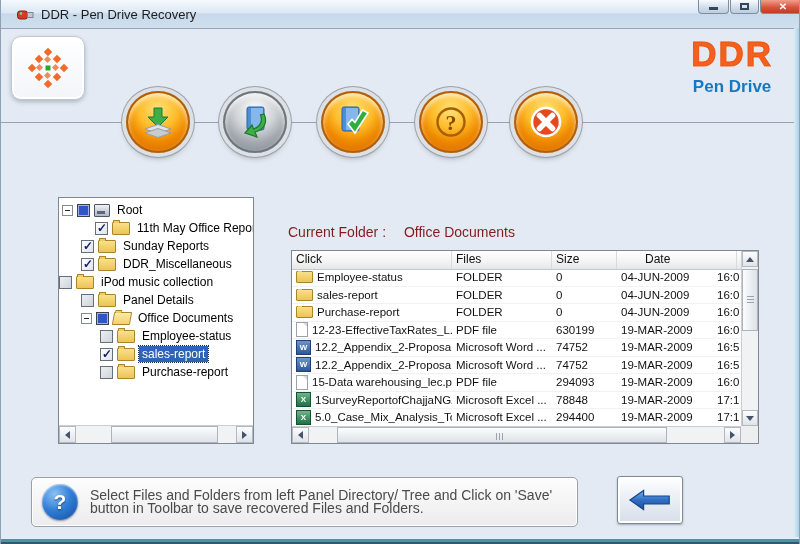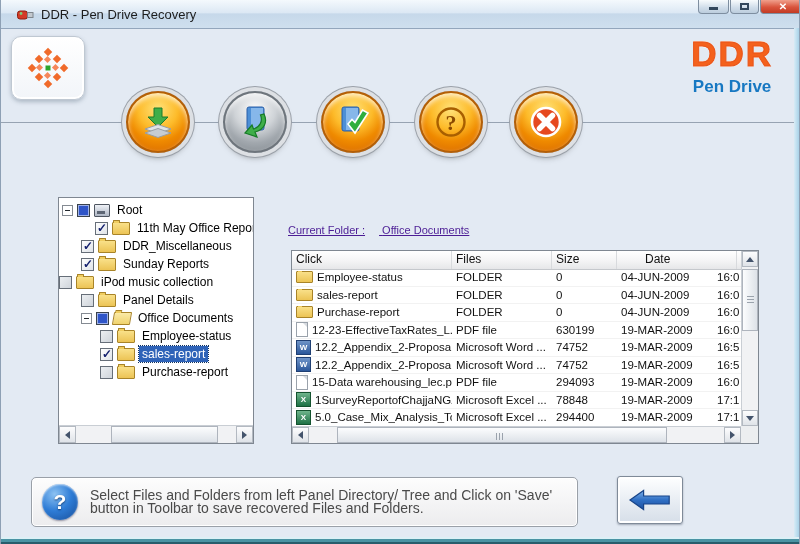--- a/index.html
+++ b/index.html
@@ -69,21 +69,21 @@
   .sb-btn{width:17px;height:100%;background:linear-gradient(#fdfdfe,#dfe3e8);border:1px solid #b3b9c1;
           box-sizing:border-box;display:flex;align-items:center;justify-content:center;cursor:pointer;flex:0 0 auto;}
   .tree-hthumb{margin-left:18%;width:55%;height:100%;background:linear-gradient(#fcfdfe,#dde2e8);
           border:1px solid #aeb4bd;box-sizing:border-box;cursor:pointer;}
   .arr-l{width:0;height:0;border-top:4px solid transparent;border-bottom:4px solid transparent;border-right:5px solid #44546c;}
   .arr-r{width:0;height:0;border-top:4px solid transparent;border-bottom:4px solid transparent;border-left:5px solid #44546c;}
   .arr-u{width:0;height:0;border-left:4px solid transparent;border-right:4px solid transparent;border-bottom:5px solid #44546c;}
   .arr-d{width:0;height:0;border-left:4px solid transparent;border-right:4px solid transparent;border-top:5px solid #44546c;}
 
   
-  .curfolder{position:absolute;left:287px;top:224px;font-size:11px;color:#4c1d95;text-decoration:underline;}
+  .curfolder{position:absolute;left:287px;top:224px;font-size:14px;color:#7f1d1d;}
   .curfolder .cf-label{margin-right:14px;}
 
   
   .filelist{position:absolute;left:290px;top:250px;width:468px;height:194px;background:#fff;
             border:1px solid #7f8791;box-sizing:border-box;overflow:hidden;}
   .list-header{position:absolute;left:0;top:0;right:17px;height:18px;display:flex;
             background:linear-gradient(#ffffff,#f4f4f5 55%,#e6e7e9);border-bottom:1px solid #c5c8cc;}
   .hcell{font-size:12px;color:#111;padding:1px 4px 0 4px;border-right:1px solid #d8dadd;box-sizing:border-box;
          white-space:nowrap;overflow:hidden;flex:0 0 auto;cursor:pointer;}
   .list-rows{position:absolute;left:0;top:18px;right:17px;bottom:17px;overflow:hidden;}
@@ -241,26 +241,26 @@
           <span class="t-label">Root</span>
         </div>
         <div class="trow" style="padding-left: 36px;">
           <span class="cb cb-checked"></span>
           <span class="t-icon ti-folder"></span>
           <span class="t-label">11th May Office Report</span>
         </div>
         <div class="trow" style="padding-left: 22px;">
           <span class="cb cb-checked"></span>
           <span class="t-icon ti-folder"></span>
-          <span class="t-label">DDR_Miscellaneous</span>
+          <span class="t-label">Sunday Reports</span>
         </div>
         <div class="trow" style="padding-left: 22px;">
           <span class="cb cb-checked"></span>
           <span class="t-icon ti-folder"></span>
-          <span class="t-label">Sunday Reports</span>
+          <span class="t-label">DDR_Miscellaneous</span>
         </div>
         <div class="trow" style="">
           <span class="cb cb-unchecked"></span>
           <span class="t-icon ti-folder"></span>
           <span class="t-label">iPod music collection</span>
         </div>
         <div class="trow" style="padding-left: 22px;">
           <span class="cb cb-unchecked"></span>
           <span class="t-icon ti-folder"></span>
           <span class="t-label">Panel Details</span>

